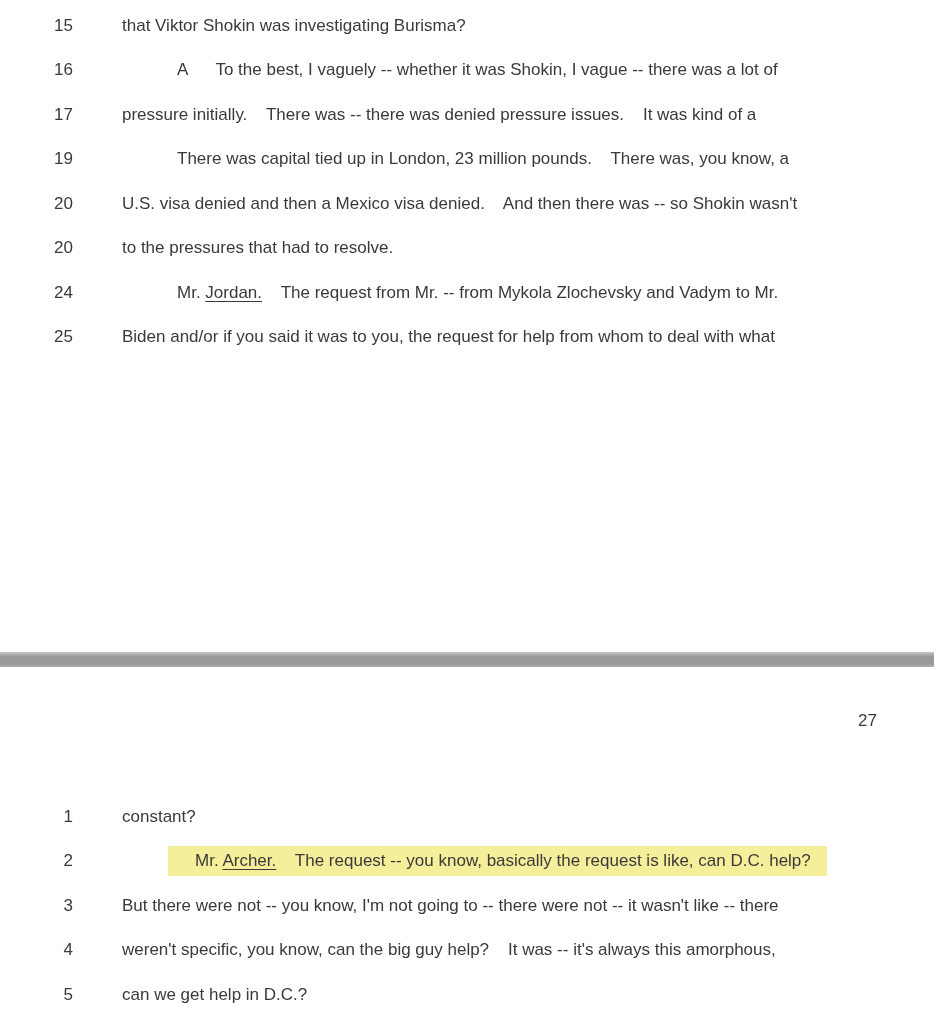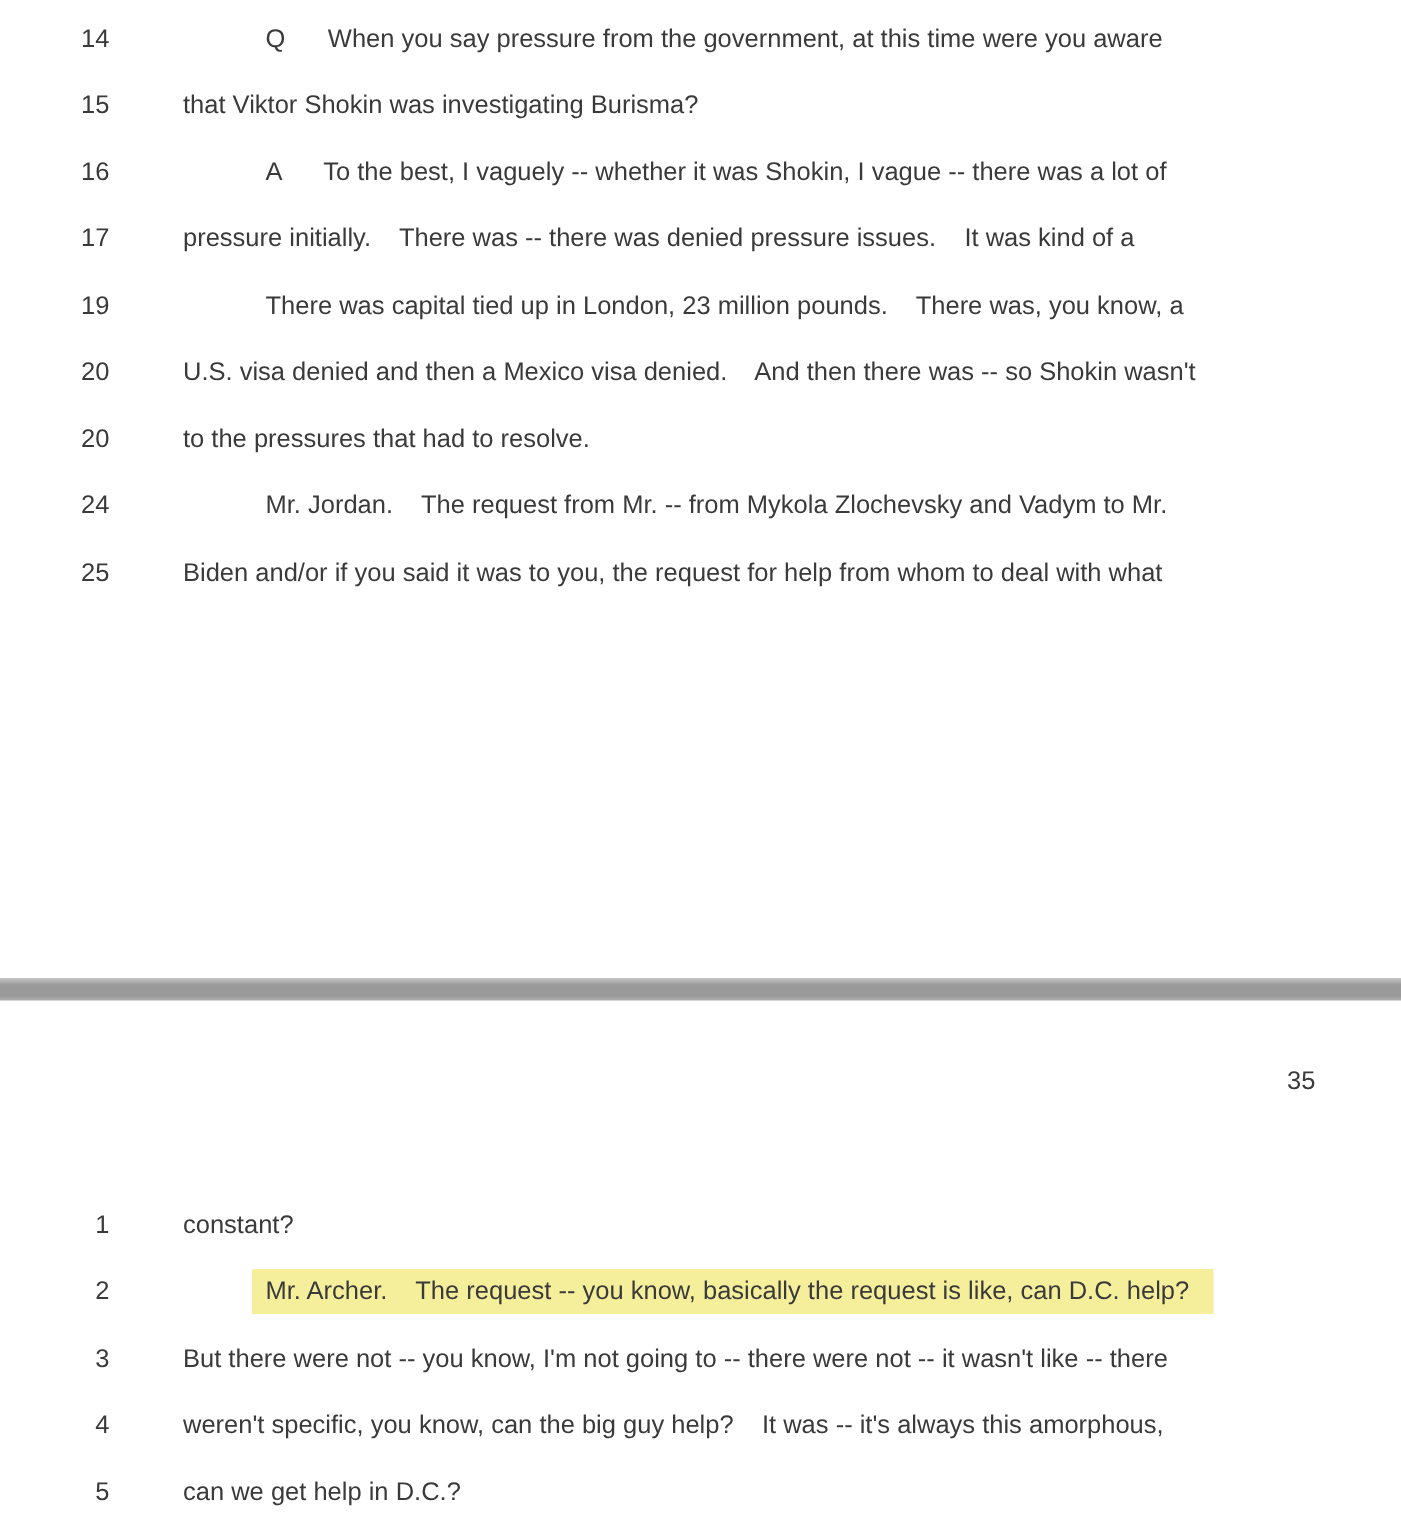--- a/index.html
+++ b/index.html
@@ -10,39 +10,35 @@
   .page{position:absolute;left:0;right:0;}
   .page-top{top:0;height:652px;}
   .page-bottom{top:667px;bottom:0;}
   .lines{position:absolute;left:0;right:0;}
   .page-top .lines{top:4px;}
   .page-bottom .lines{top:128px;}
   .row{display:flex;height:44.45px;line-height:44.45px;font-size:17px;}
   .num{width:73px;text-align:right;flex:none;}
   .text{margin-left:49px;white-space:pre;}
   .text.indent{padding-left:55px;}
-  .u{text-underline-offset:3px;}
-  .hl{background:#f5ee9b;padding:5px 16px 6px 9px;margin-left:-9px;}
+  .u{text-decoration:underline;text-underline-offset:3px;}
+  .hl{background:#f5ee9b;padding:5px 16px 6px 27px;margin-left:-9px;}
   .page-break{
     position:absolute;top:652px;left:0;width:100%;height:15px;
     background:linear-gradient(180deg,#c6c6c6 0%,#9a9a9a 30%,#9a9a9a 80%,#aeaeae 100%);
   }
   .page-number{position:absolute;top:44px;right:57px;font-size:17px;line-height:20px;}
 </style>
 </head>
 <body>
 
 <div class="canvas" style="color: rgb(58, 58, 58);">
 
   <section class="page page-top">
     <div class="lines">
-        <div class="row">
-          <div class="num">14</div>
-          <div class="text indent"><span>Q      When you say pressure from the government, at this time were you aware</span></div>
-        </div>
         <div class="row">
           <div class="num">15</div>
           <div class="text"><span>that Viktor Shokin was investigating Burisma?</span></div>
         </div>
         <div class="row">
           <div class="num">16</div>
           <div class="text indent"><span>A      To the best, I vaguely -- whether it was Shokin, I vague -- there was a lot of</span></div>
         </div>
         <div class="row">
           <div class="num">17</div>
@@ -67,21 +63,21 @@
         <div class="row">
           <div class="num">25</div>
           <div class="text"><span>Biden and/or if you said it was to you, the request for help from whom to deal with what</span></div>
         </div>
       </div>
   </section>
 
   <div class="page-break"></div>
 
   <section class="page page-bottom">
-    <div class="page-number">35</div>
+    <div class="page-number">27</div>
     <div class="lines">
         <div class="row">
           <div class="num">1</div>
           <div class="text"><span>constant?</span></div>
         </div>
         <div class="row">
           <div class="num">2</div>
           <div class="text indent"><span class="hl" style="background: rgb(245, 238, 155);"><span>Mr. </span><span class="u">Archer.</span><span>    The request -- you know, basically the request is like, can D.C. help?</span></span></div>
         </div>
         <div class="row">

